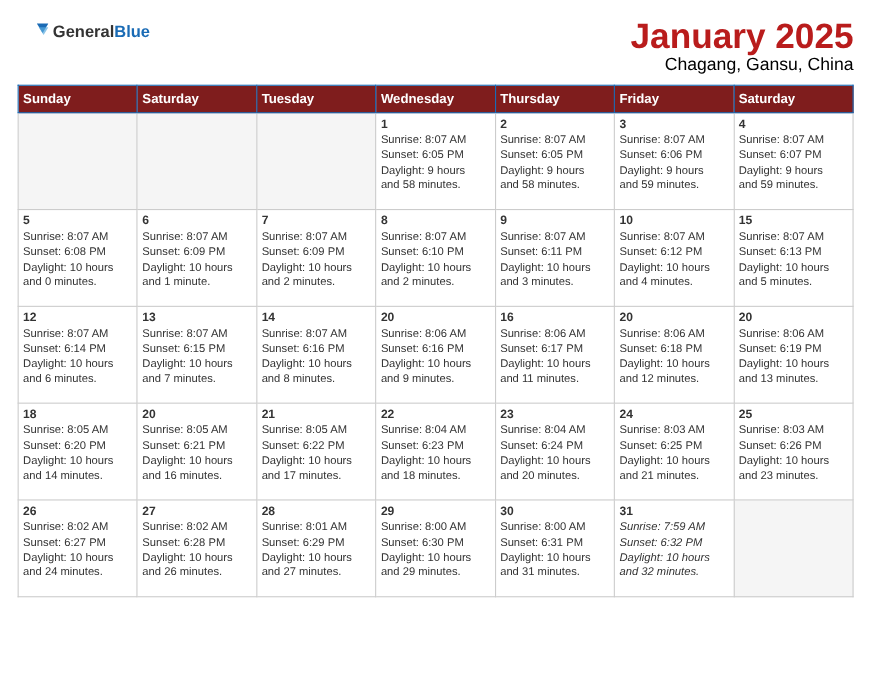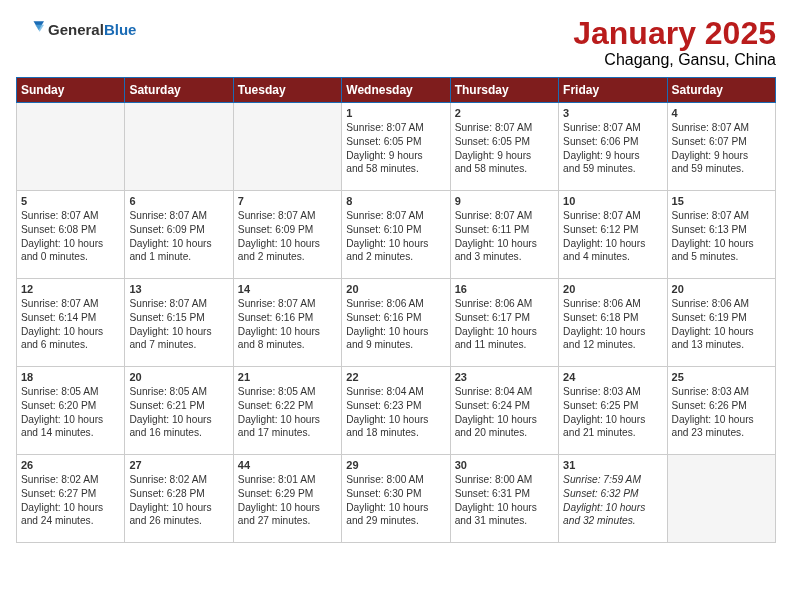--- a/index.html
+++ b/index.html
@@ -320,21 +320,21 @@
 and 24 minutes.</div>
         </td>
         <td>
           <div class="day-num">27</div>
           <div class="day-info" style="white-space: pre-line;">Sunrise: 8:02 AM
 Sunset: 6:28 PM
 Daylight: 10 hours
 and 26 minutes.</div>
         </td>
         <td>
-          <div class="day-num">44</div>
+          <div class="day-num">28</div>
           <div class="day-info" style="white-space: pre-line;">Sunrise: 8:01 AM
 Sunset: 6:29 PM
 Daylight: 10 hours
 and 27 minutes.</div>
         </td>
         <td>
           <div class="day-num">29</div>
           <div class="day-info" style="white-space: pre-line;">Sunrise: 8:00 AM
 Sunset: 6:30 PM
 Daylight: 10 hours

